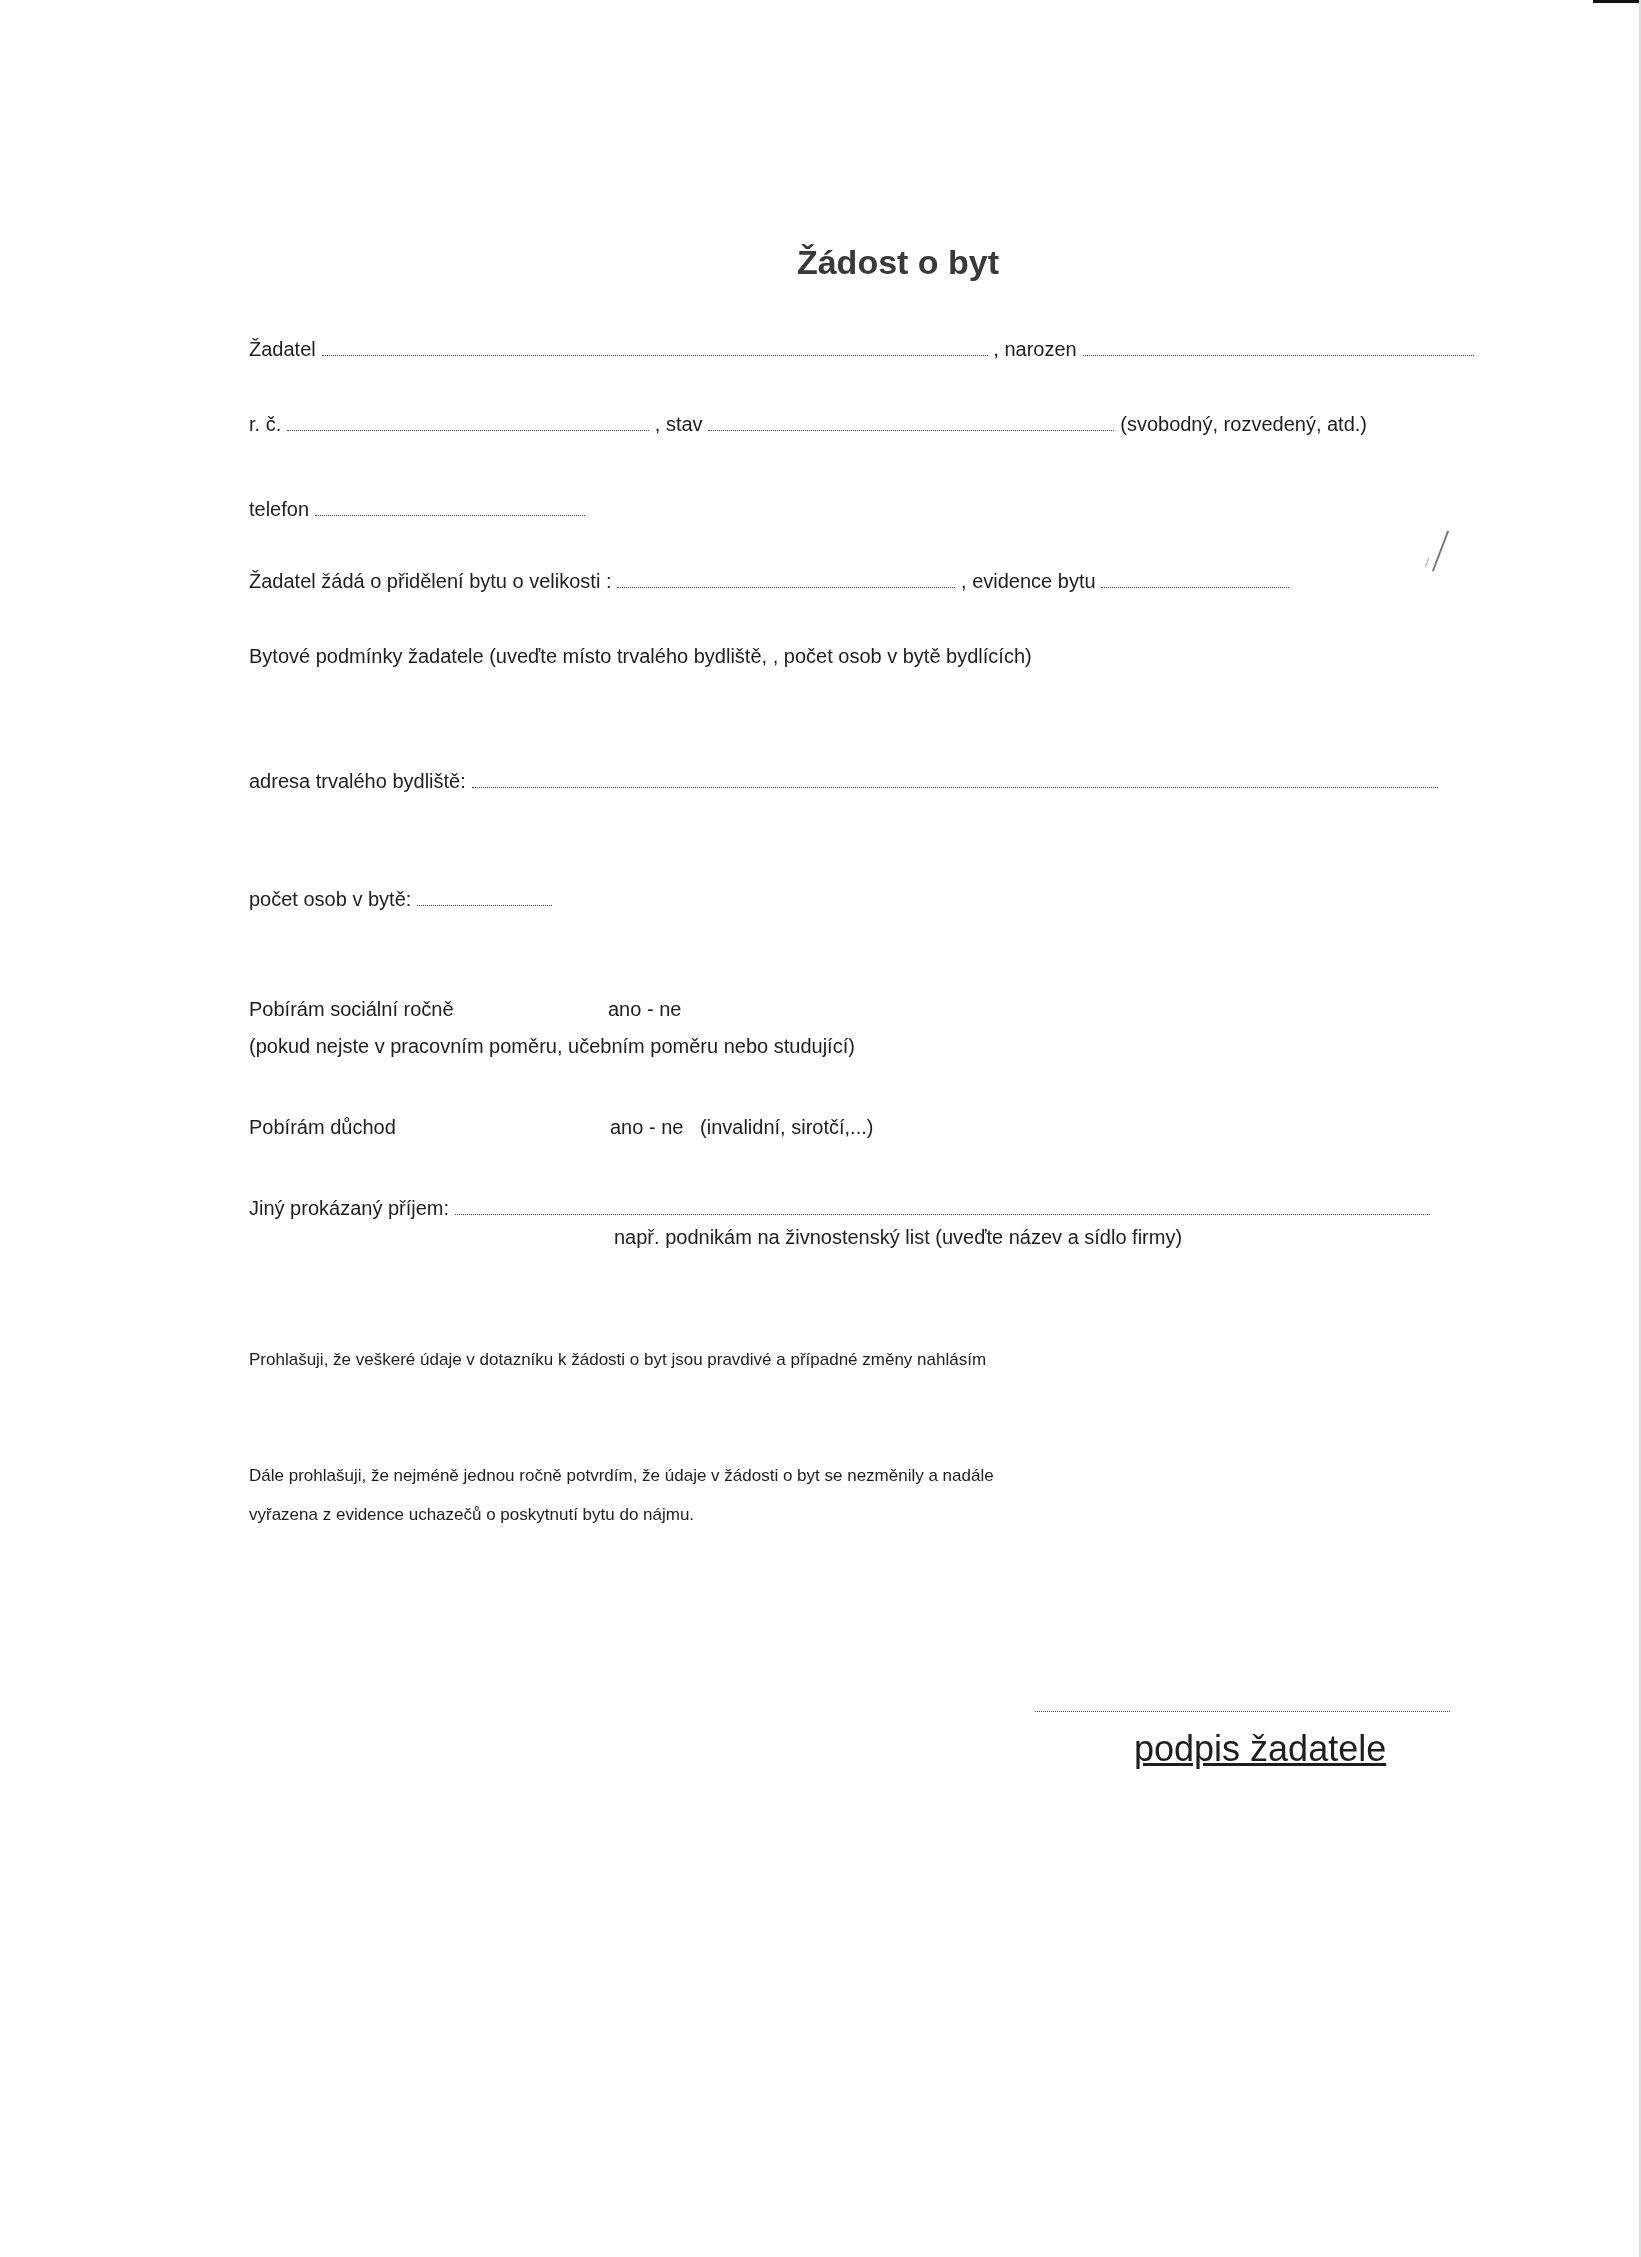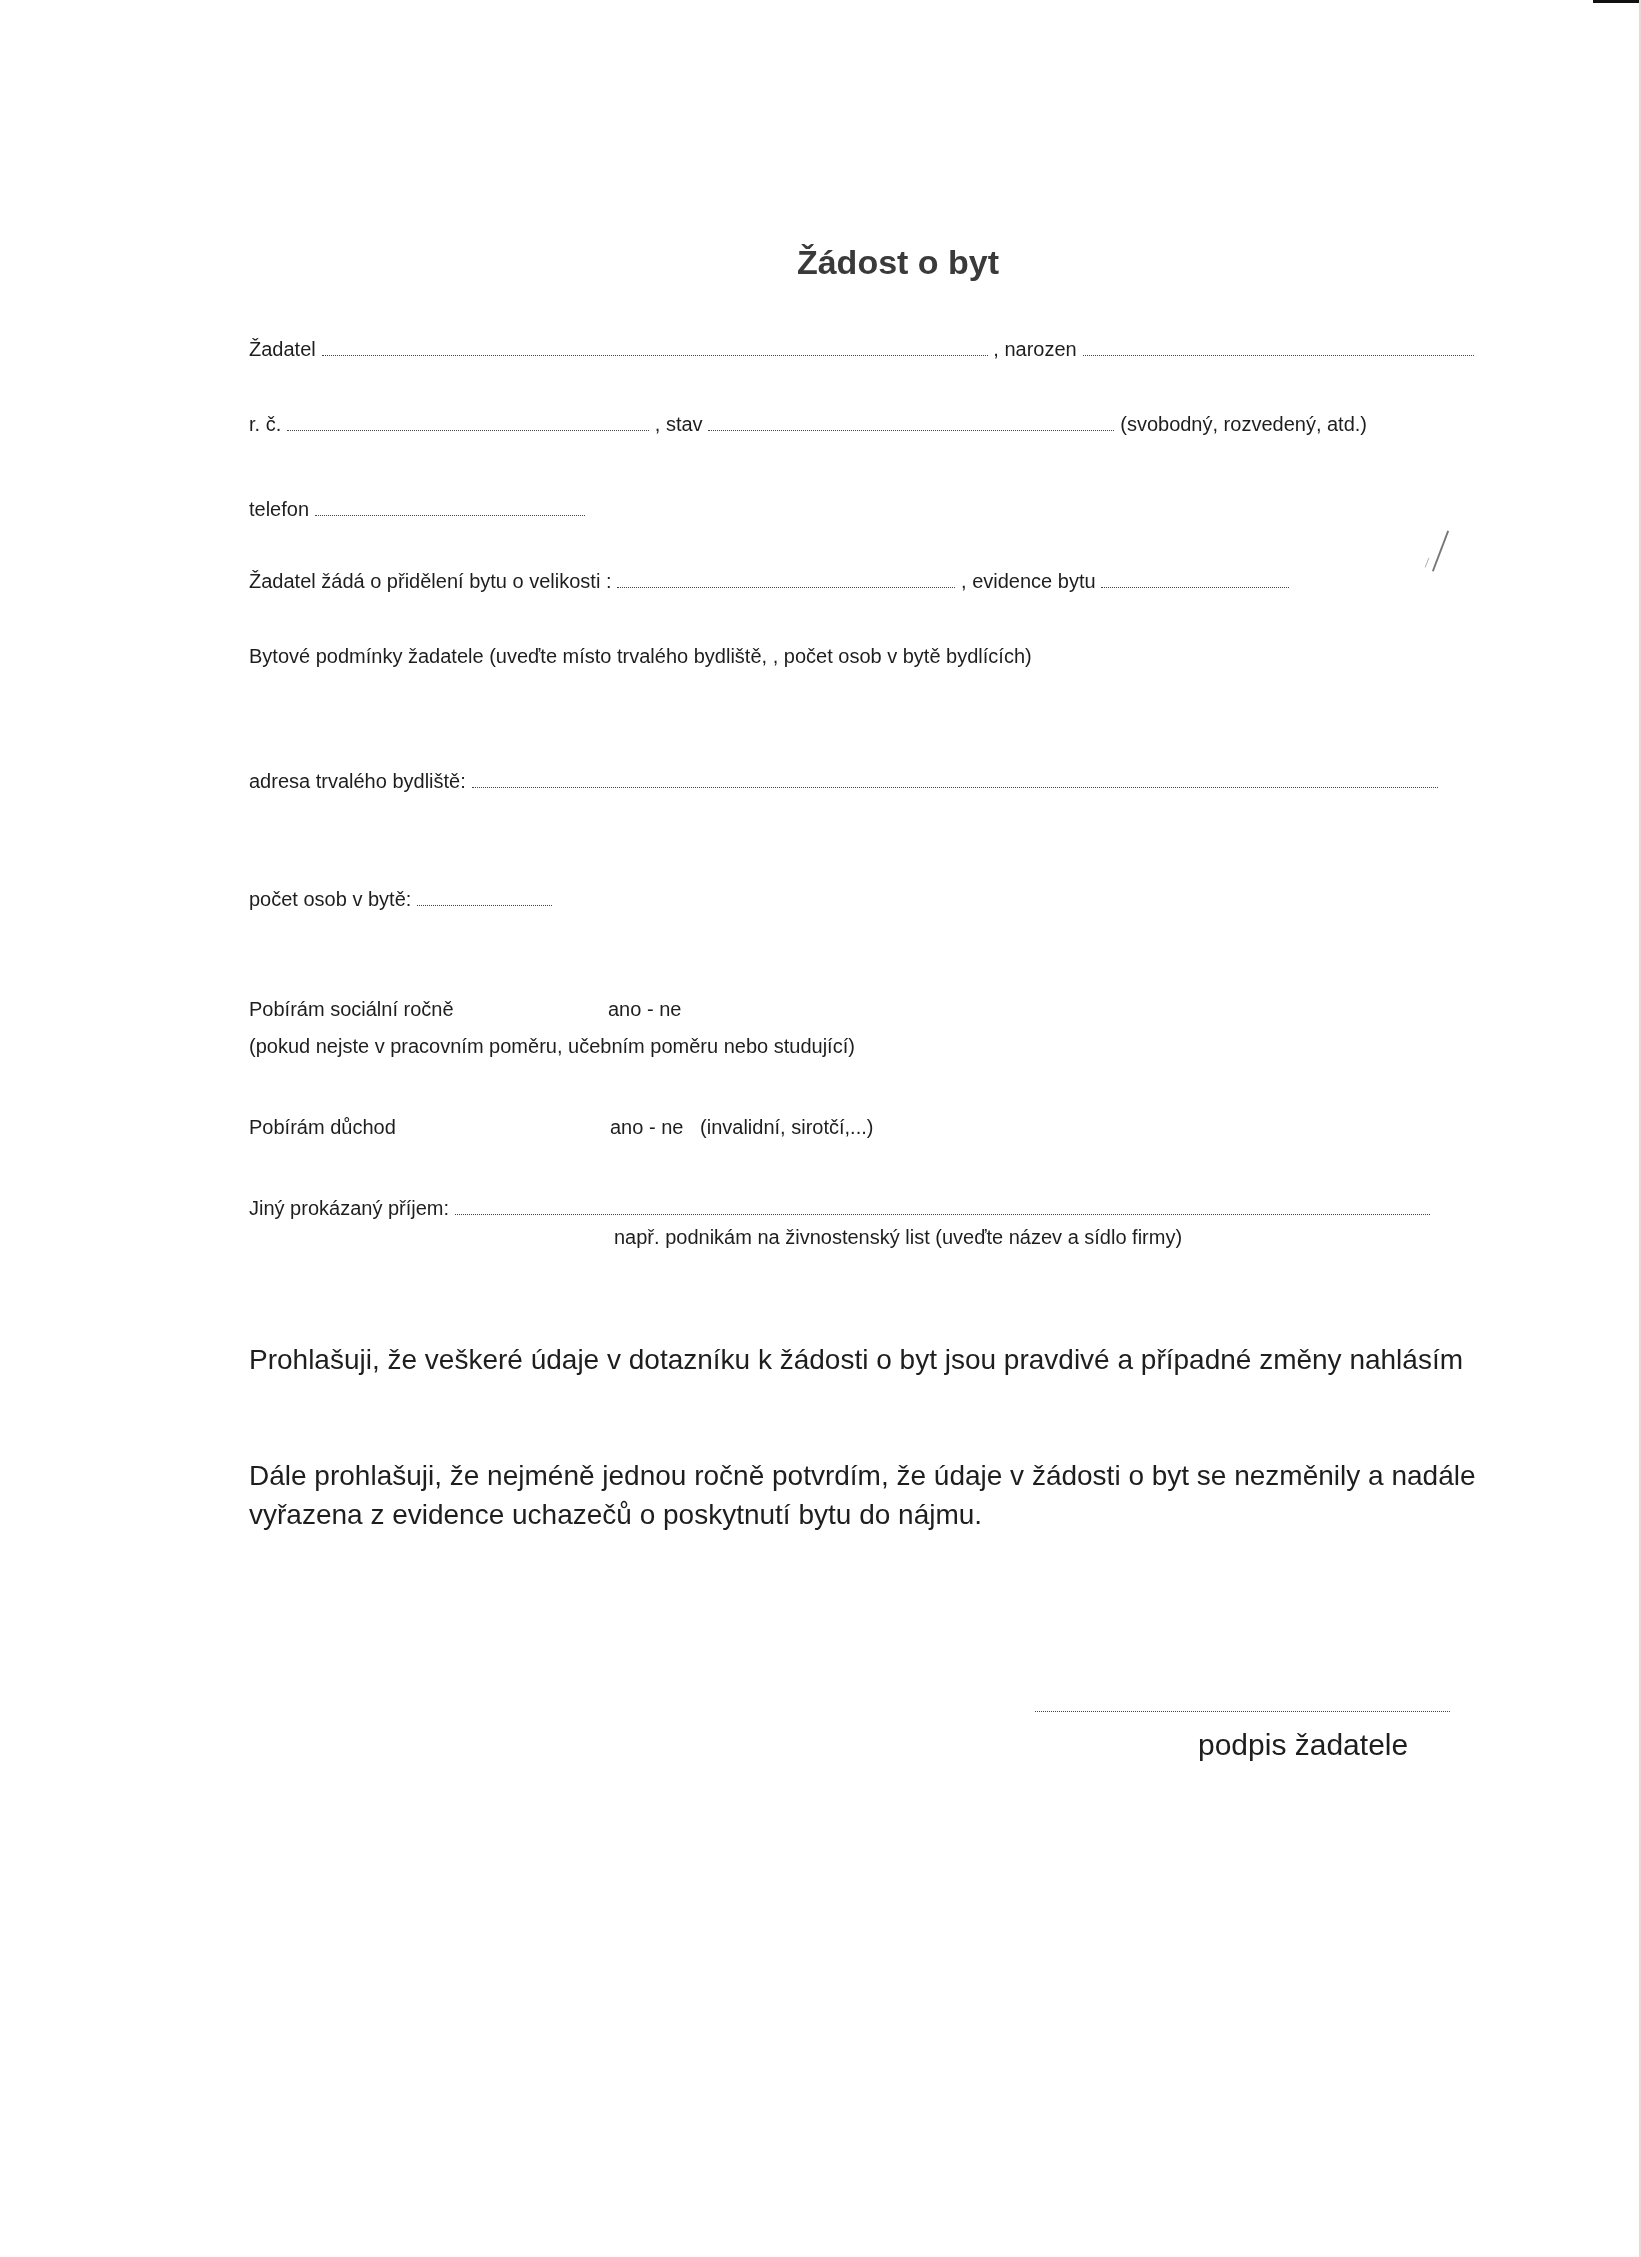--- a/index.html
+++ b/index.html
@@ -4,23 +4,23 @@
 <style>
   html, body { margin:0; padding:0; }
   body { width:1641px; height:2257px; background:#fff; position:relative; overflow:hidden;
          font-family:"Liberation Sans", sans-serif; color:#1e1e1e; }
   .corner-mark { position:absolute; left:1593px; top:0; width:48px; height:2.9px; background:#111; }
   .edge-line { position:absolute; left:1639px; top:0; width:1.9px; height:2257px; background:#ddd; }
   .title { position:absolute; left:0; width:1796px; top:243px; text-align:center;
            font-size:34px; font-weight:bold; color:#3a3a3a; }
   .line { position:absolute; left:249px; font-size:20px; white-space:nowrap; }
   .dots { display:inline-block; border-bottom:1.9px dotted #444; height:0; vertical-align:baseline; margin:0 5.8px; }
-  .p { position:absolute; left:249px; width:1313px; font-size:28px; line-height:39px; }
+  .p { position:absolute; left:249px; width:1313px; font-size:17px; line-height:39px; }
   .sig-dots { position:absolute; left:1035px; top:1711px; width:415px; border-bottom:1.9px dotted #444; }
-  .sig-label { position:absolute; left:1198px; top:1728px; font-size:30px; }
+  .sig-label { position:absolute; left:1134px; top:1728px; font-size:36px;text-decoration:underline; }
   .stroke { position:absolute; left:1421px; top:529px; }
 </style>
 </head>
 <body>
 
 <div class="corner-mark"></div>
 <div class="edge-line"></div>
 
 <div class="title">Žádost o byt</div>
 

